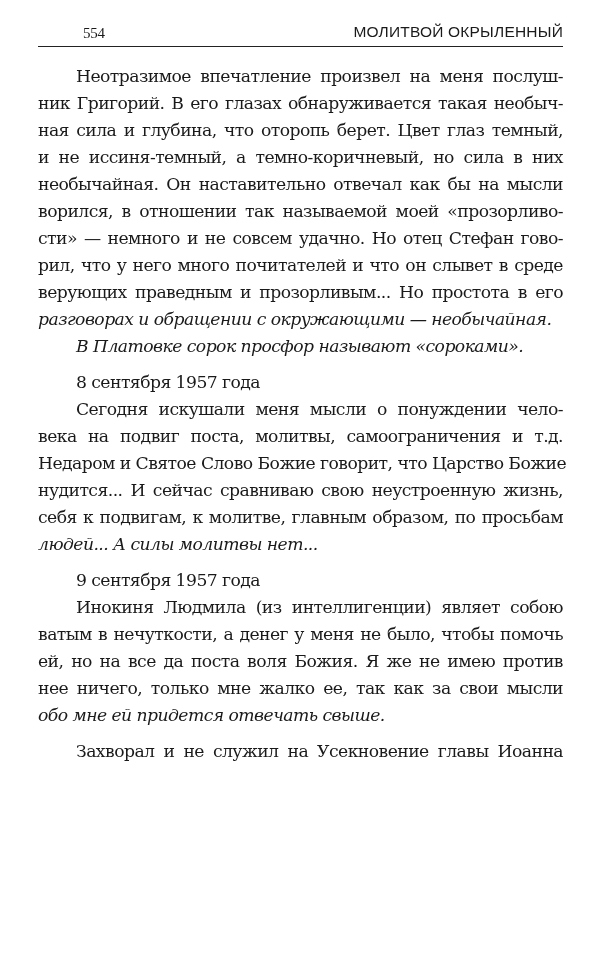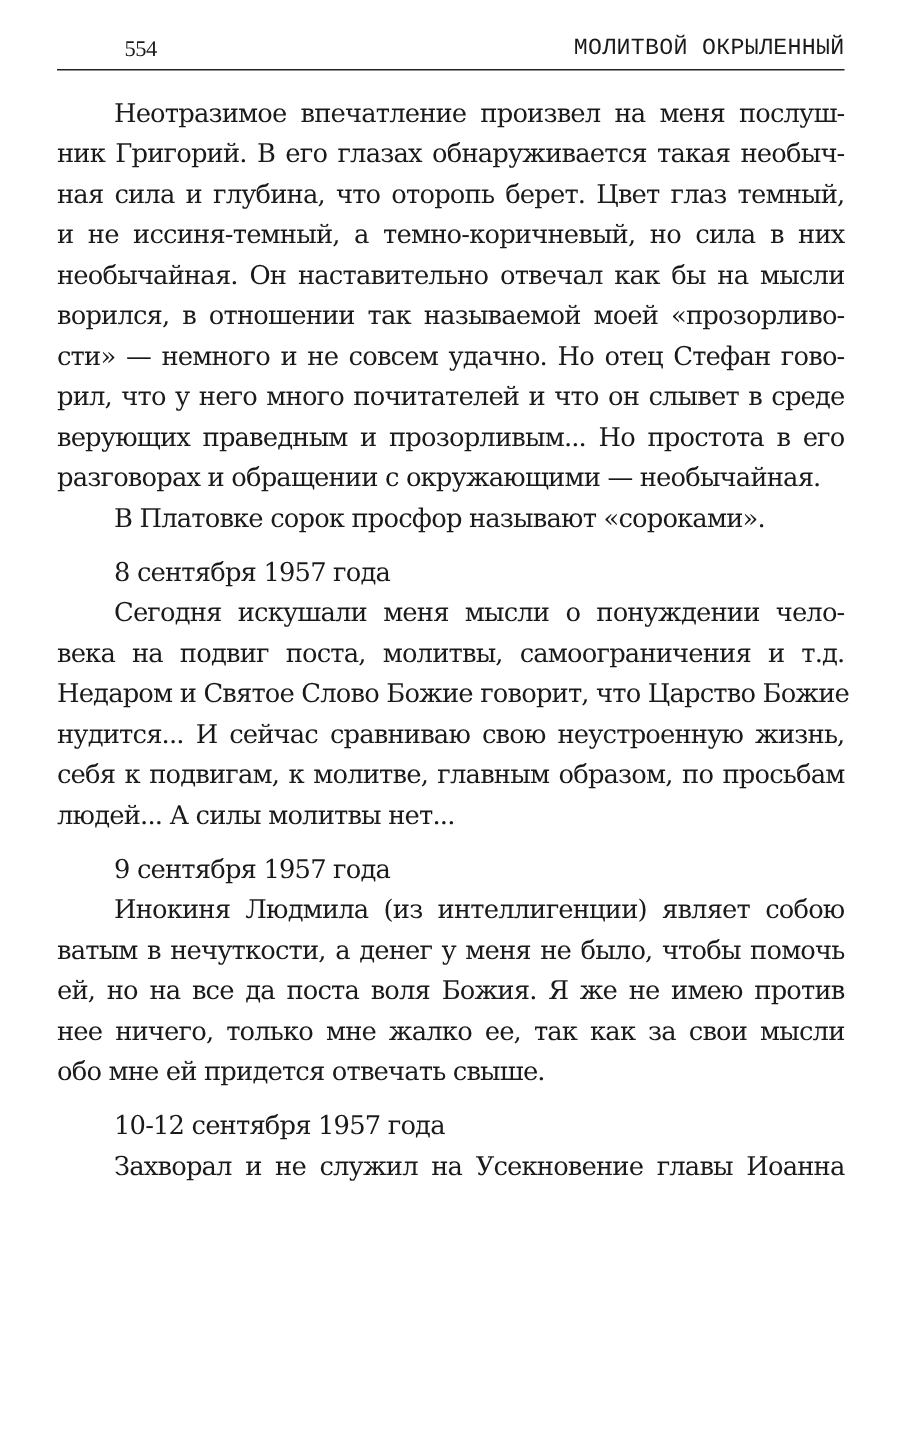--- a/index.html
+++ b/index.html
@@ -12,30 +12,30 @@
   .header {
     position: absolute; left: 0; top: 22px; width: 525px; height: 24px;
     border-bottom: 1.5px solid #222;
   }
   .page-number {
     position: absolute; left: 0; top: 3px;
     font-family: "Liberation Serif", serif; font-size: 15px; letter-spacing: -0.3px; margin-left: 45px;
   }
   .running-title {
     position: absolute; right: 0; top: 1px;
-    font-family: Liberation Mono, monospace; font-size: 15.5px; letter-spacing: 0.2px;
+    font-family: Liberation Sans, sans-serif; font-size: 15.5px; letter-spacing: 0.2px;
   }
   .body {
     position: absolute; left: 0; top: 63px; width: 525px;
     font-size: 17.2px; line-height: 27px;
     font-family: "DejaVu Serif", serif;
     letter-spacing: -0.55px;
   }
   .line { display: block; white-space: nowrap; text-align: justify; text-align-last: justify; height: 27px; }
-  .line.last { text-align-last: left; }
+  .line.last { text-align-last: left; font-style: italic; }
   .line.indent { padding-left: 38px; }
   .date { display: block; padding-left: 38px; height: 27px; white-space: nowrap; }
   .gap { height: 9px; }
 </style>
 </head>
 <body>
 
 <div class="page">
   <div class="header">
     <span class="page-number">554</span>
@@ -83,21 +83,20 @@
         <span class="line">ватым в нечуткости, а денег у меня не было, чтобы помочь</span>
         <span class="line">ей, но на все да поста воля Божия. Я же не имею против</span>
         <span class="line">нее ничего, только мне жалко ее, так как за свои мысли</span>
         <span class="line last">обо мне ей придется отвечать свыше.</span>
       </div>
     </div>
 
     <div class="gap"></div>
 
     <div>
-      <span class="date">10-12 сентября 1957 года</span>
       <div>
         <span class="line indent">Захворал и не служил на Усекновение главы Иоанна</span>
 
       </div>
     </div>
 
   </div>
 </div>
 
 </body></html>

